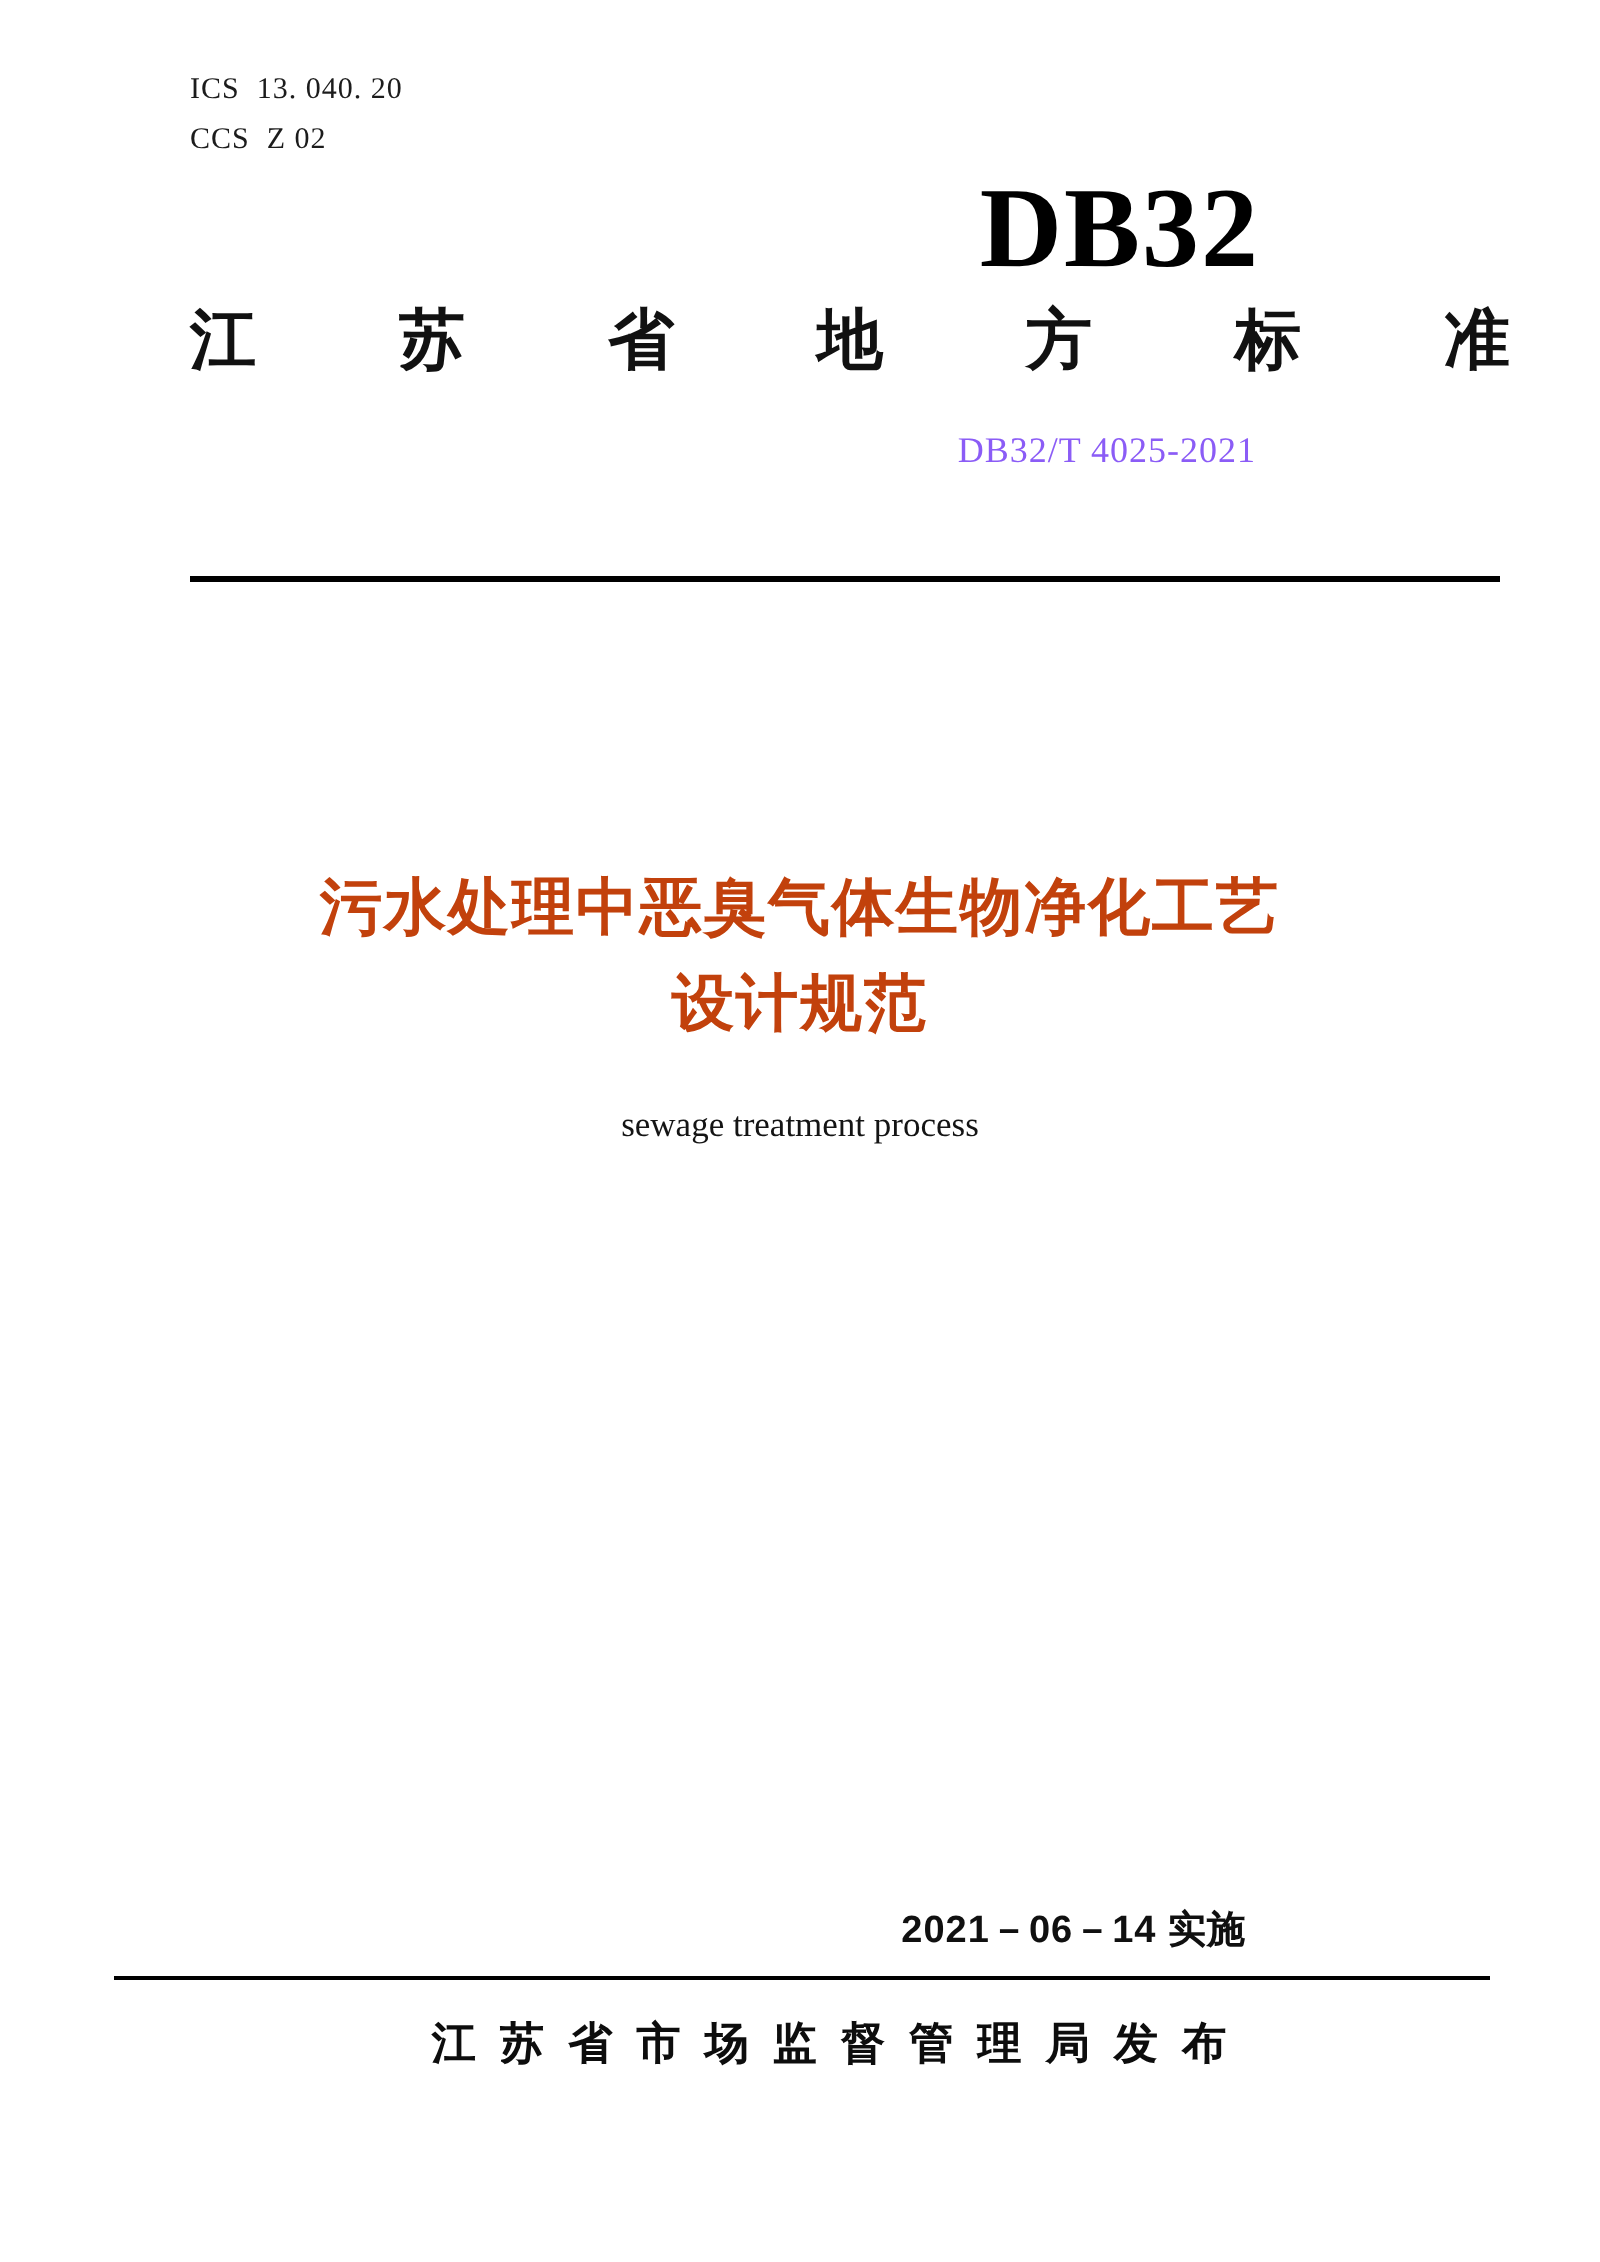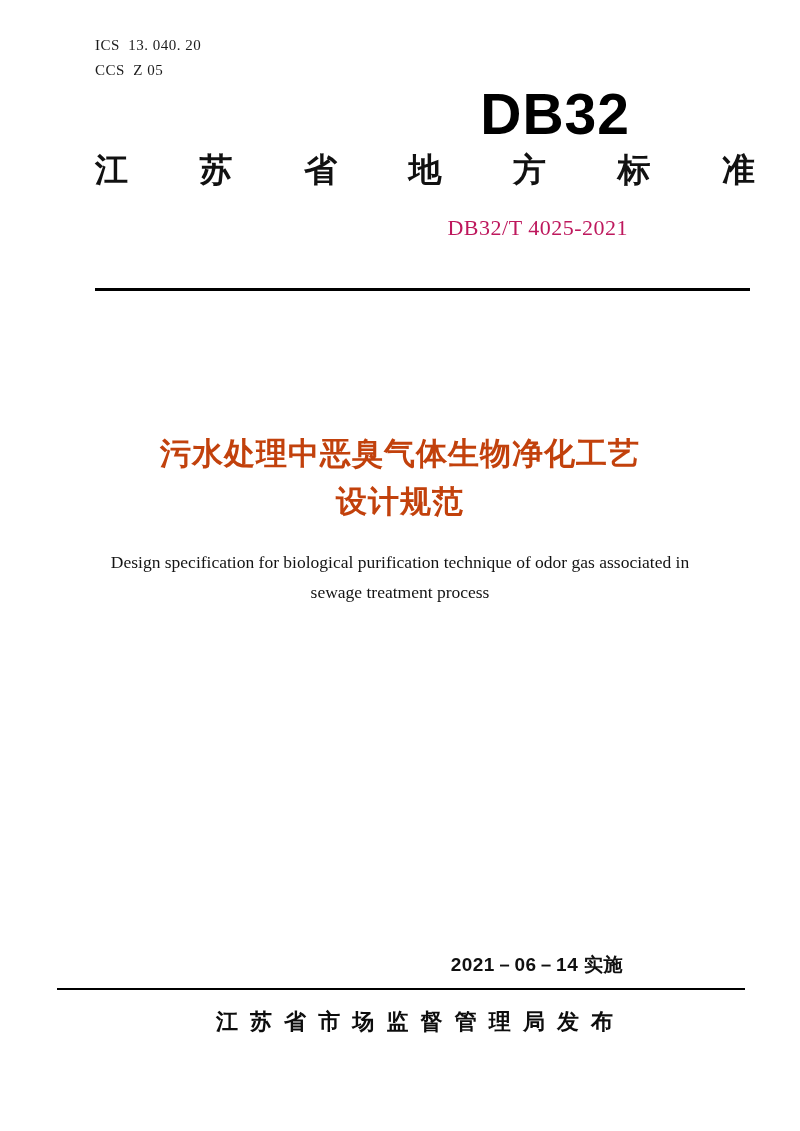--- a/index.html
+++ b/index.html
@@ -34,21 +34,21 @@
     letter-spacing: 0.5px;
     color: #1c1c1c;
   }
   .codes .row { white-space: pre; }
 
   
   .db-mark {
     position: absolute;
     right: 55px;
     top: 86px;
-    font-family: Liberation Sans, sans-serif;
+    font-family: Liberation Serif, serif;
     font-weight: bold;
     font-size: 57px;
     letter-spacing: 1px;
     color: #000000;
     line-height: 1;
   }
 
   
   .province-line {
     position: absolute;
@@ -64,23 +64,23 @@
     letter-spacing: 0px;
   }
   .province-line span { display: inline-block; }
 
   
   .std-no {
     position: absolute;
     right: 57px;
     top: 215px;
     font-family: "Liberation Serif", serif;
-    font-size: 22px;
-    letter-spacing: 0.5px;
-    color: #be185d;
+    font-size: 18px;
+    letter-spacing: 0.5px;
+    color: #8b5cf6;
   }
 
   
   .rule {
     position: absolute;
     left: 95px;
     top: 288px;
     width: 655px;
     height: 3px;
     background: #000000;
@@ -163,21 +163,21 @@
     color: #0d0d0d;
   }
 </style>
 </head>
 <body>
 
 <div class="page">
 
   <div class="codes">
     <div class="row">ICS  13. 040. 20</div>
-    <div class="row">CCS  Z 05</div>
+    <div class="row">CCS  Z 02</div>
   </div>
 
   <div class="db-mark">DB32</div>
 
   <div class="province-line">
     <span>江</span>
     <span>苏</span>
     <span>省</span>
     <span>地</span>
     <span>方</span>
@@ -188,21 +188,20 @@
   <div class="std-no">DB32/T 4025-2021</div>
 
   <div class="rule"></div>
 
   <div class="title-cn">
     <span class="l1">污水处理中恶臭气体生物净化工艺</span>
     <span class="l2">设计规范</span>
   </div>
 
   <div class="title-en">
-    <span class="l1">Design specification for biological purification technique of odor gas associated in</span>
     <span class="l2">sewage treatment process</span>
   </div>
 
   <div class="date-right">2021－06－14 实施</div>
 
   <div class="bottom-rule"></div>
 
   <div class="issuer">江 苏 省 市 场 监 督 管 理 局  发 布</div>
 
 </div>

